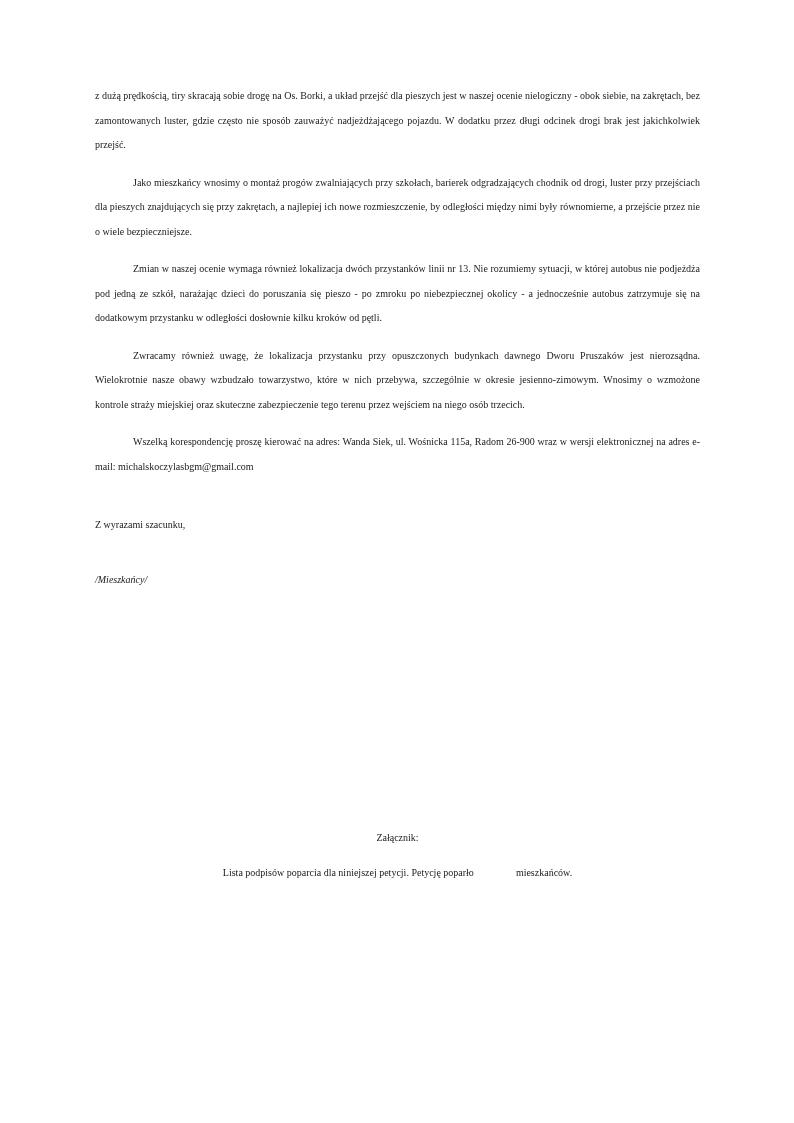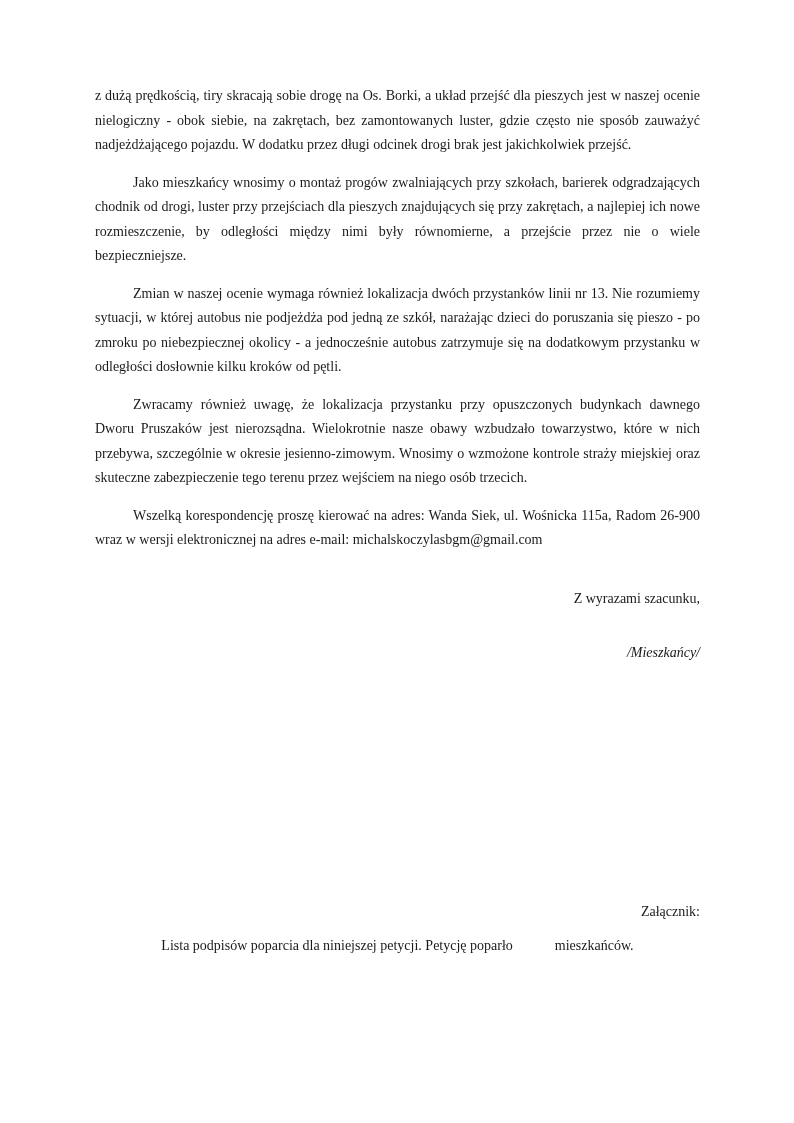--- a/index.html
+++ b/index.html
@@ -16,44 +16,43 @@
     overflow: hidden;
     font-family: "Liberation Serif", "DejaVu Serif", serif;
     color: #1a1a1a;
   }
   .content {
     position: absolute;
     left: 95px;
     top: 0;
     width: 605px;
     padding-top: 84px;
-    font-size: 14px;
+    font-size: 10px;
     line-height: 24.5px;
   }
   .para {
     margin: 0 0 13px 0;
     text-align: justify;
     text-justify: inter-word;
   }
   .para.indent {
     text-indent: 38px;
   }
   .closing {
-    text-align: right;
   }
   .closing .salutation {
     margin: 34px 0 0 0;
   }
   .closing .signature {
     margin: 30px 0 0 0;
     font-style: italic;
   }
   .attachment-heading {
     margin: 234px 0 0 0;
-    text-align: right;
+    text-align: center;
   }
   .attachment-line {
     margin: 10px 0 0 0;
     text-align: center;
   }
   .count-gap {
     display: inline-block;
     width: 42px;
   }
 </style>

